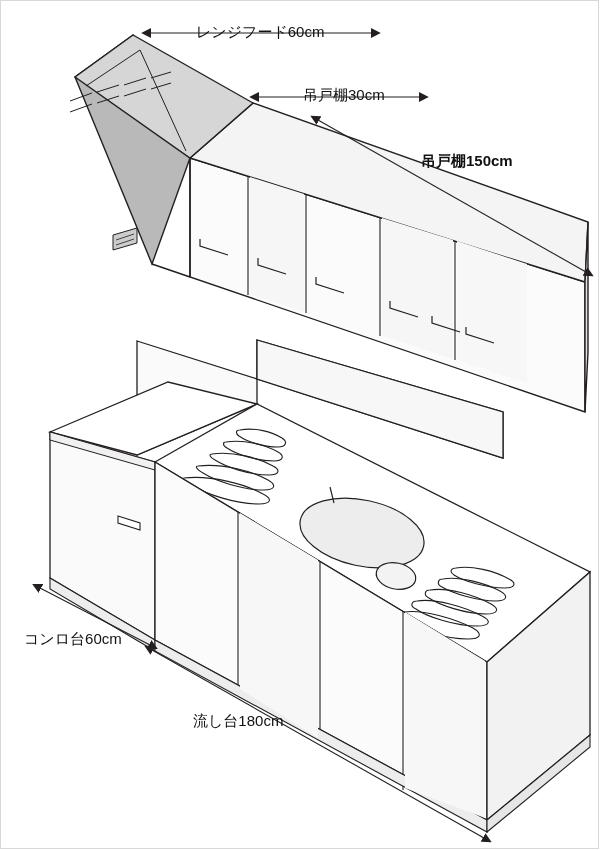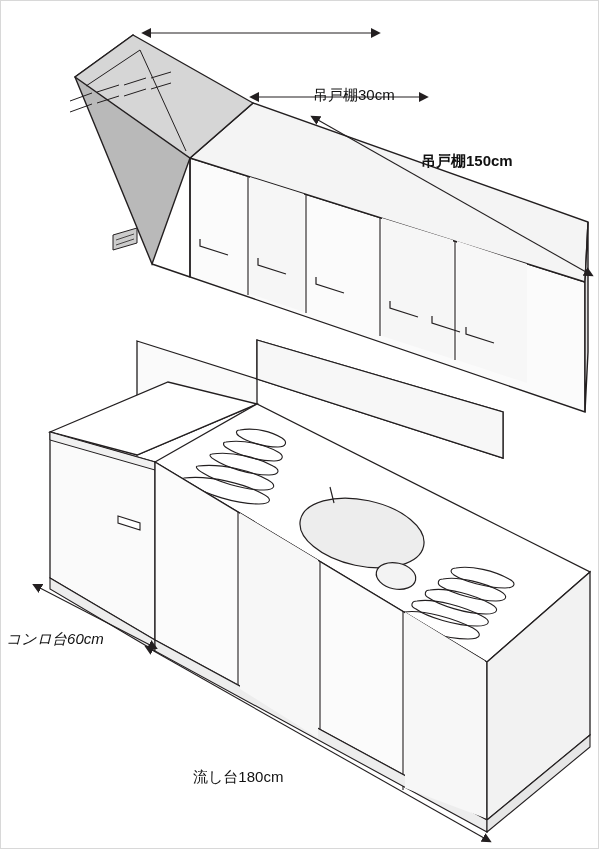--- a/index.html
+++ b/index.html
@@ -167,23 +167,24 @@
       <polygon points="405,612 485,661 485,818 405,788" fill="#f7f7f7" stroke="none"></polygon>
     </g>
 
     <g stroke="#231f20" stroke-width="1.1" fill="none">
       <line x1="40" y1="588" x2="150" y2="645" marker-start="url(#arrowStart)" marker-end="url(#arrowEnd)"></line>
       <line x1="152" y1="650" x2="484" y2="838" marker-start="url(#arrowStart)" marker-end="url(#arrowEnd)"></line>
     </g>
 
   </svg>
 
+  <div class="dim-label" style="left:196px; top:23px;">レンジフード60cm</div>
 
-  <div class="dim-label" style="left:313px; top:86px;">吊戸棚30cm</div>
+  <div class="dim-label" style="left:303px; top:86px;">吊戸棚30cm</div>
 
   <div class="dim-label" style="left:421px; top:152px;font-weight:bold;">吊戸棚150cm</div>
 
-  <div class="dim-label" style="left:6px; top:630px;font-style:italic;">コンロ台60cm</div>
+  <div class="dim-label" style="left:24px; top:630px;">コンロ台60cm</div>
 
-  <div class="dim-label" style="left:193px; top:768px;">流し台180cm</div>
+  <div class="dim-label" style="left:193px; top:712px;">流し台180cm</div>
 
   <div class="border-frame"></div>
 </div>
 
 </body></html>

